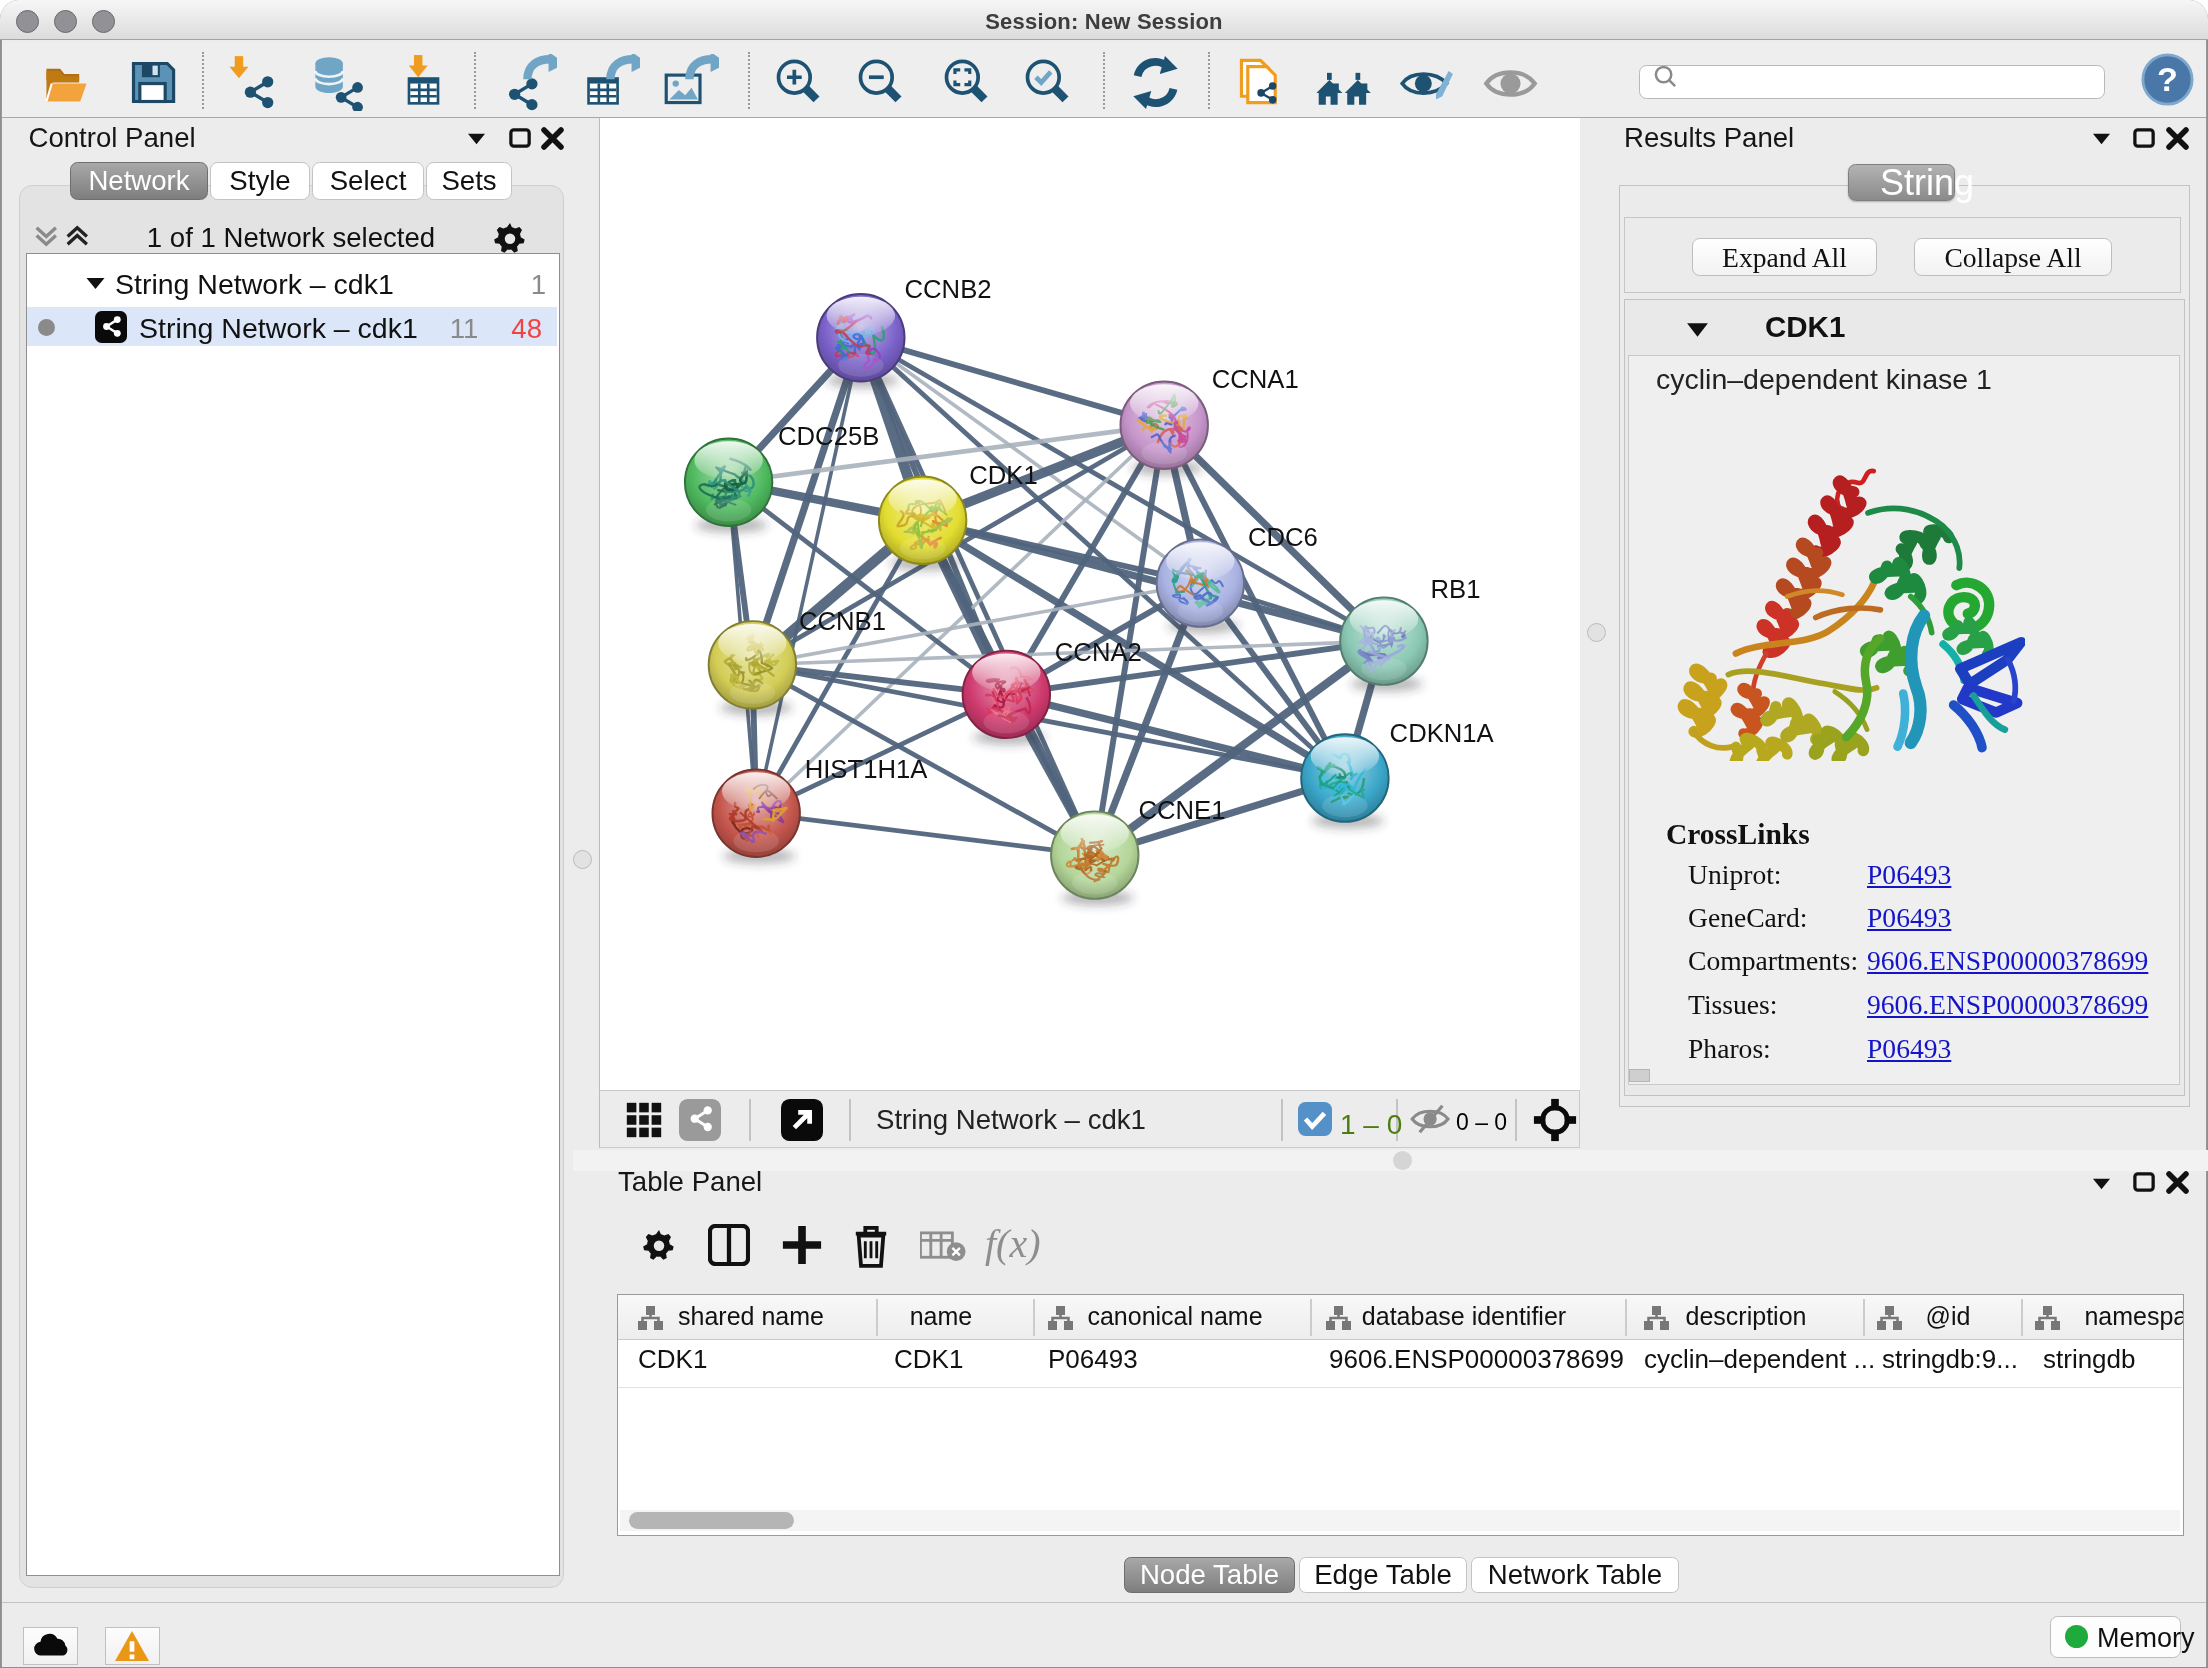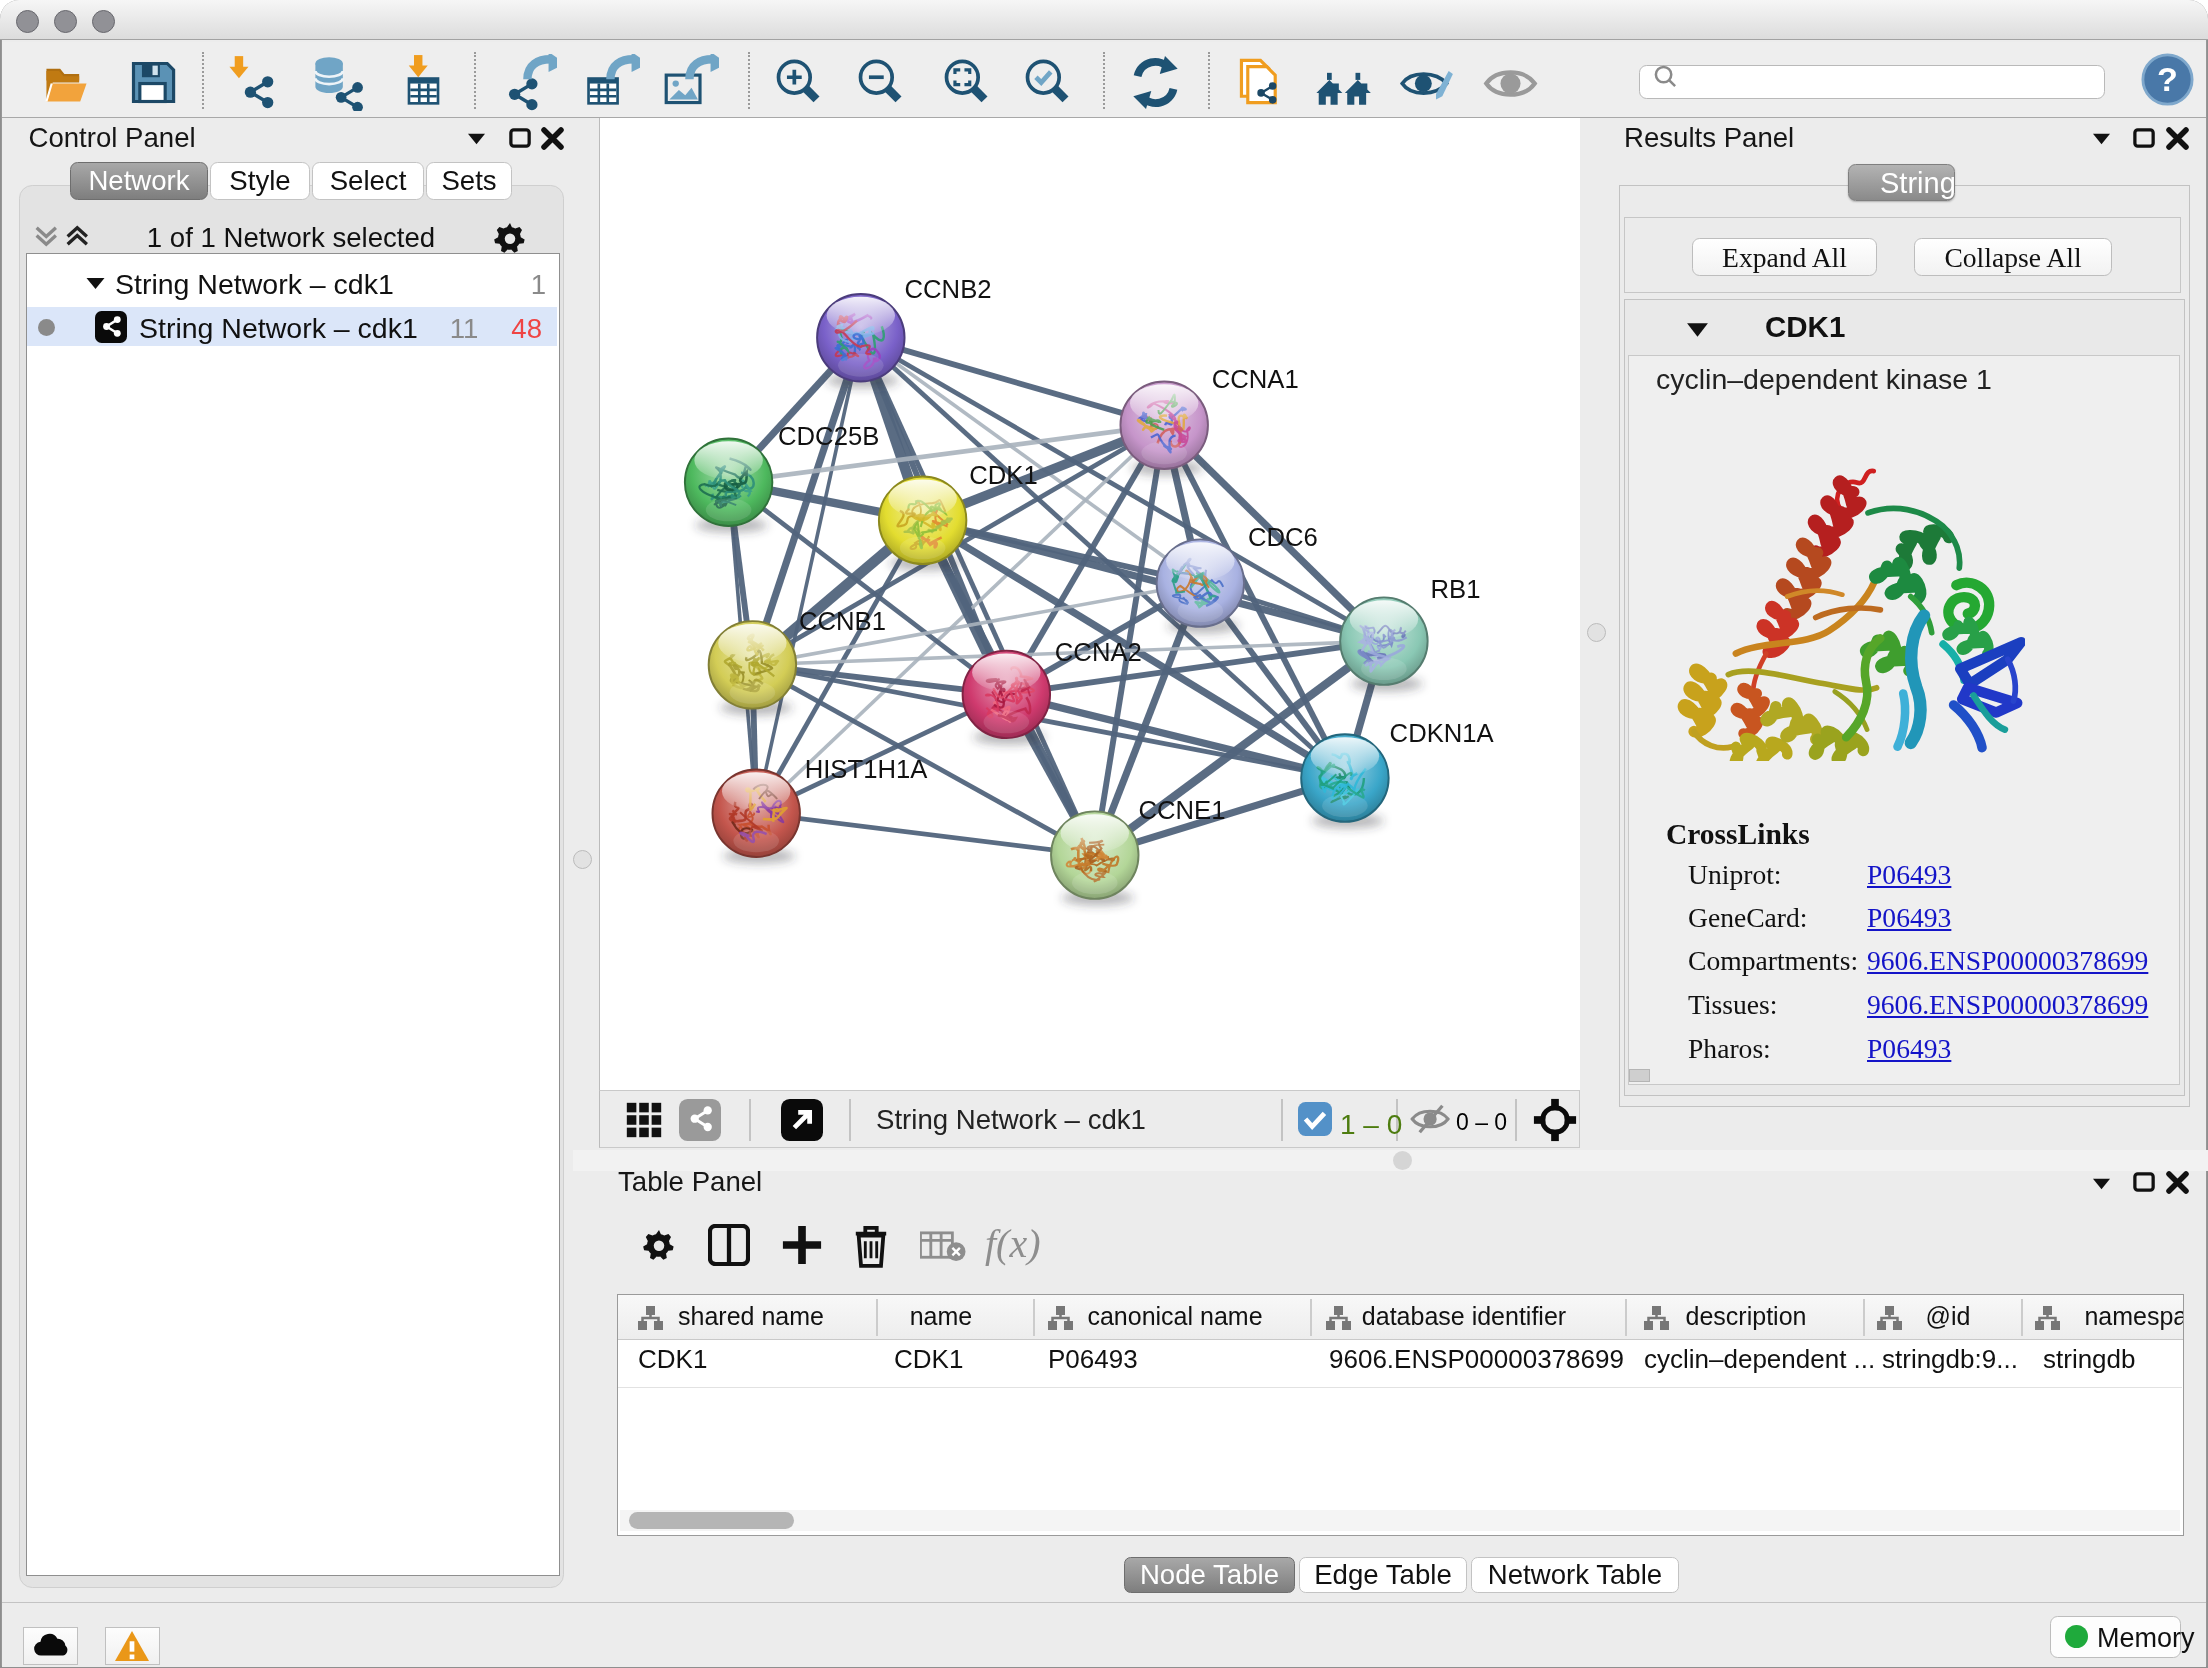--- a/index.html
+++ b/index.html
@@ -21,33 +21,34 @@
 .ntsep { position:absolute; top:7.6px; height:42px; width:1.9px; background:#c3c3c3; }
 #tablebox { position:absolute; left:617px; top:1294px; width:1567px; height:242px; background:#fff; border:1.9px solid #9a9a9a; overflow:hidden; }
 #thead { position:absolute; left:0; top:0; width:100%; height:45px; background:linear-gradient(#f8f8f8,#ededed); border-bottom:1.9px solid #c9c9c9; }
 .th { position:absolute; top:0; height:45px; font-size:25px; color:#111; line-height:43px; text-align:center; }
 .thsep { position:absolute; top:3.8px; width:1.9px; height:37px; background:#ccc; }
 .td { position:absolute; top:49px; font-size:26px; color:#111; }
 .btab { position:absolute; top:1557px; height:36px; border:1px solid #c3c3c3; background:#fff; border-radius:6.7px; font-size:27.6px; line-height:34px; text-align:center; color:#111; }
 #statusbar { position:absolute; left:1.9px; right:1.9px; top:1602px; height:65px; background:#ececec; border-top:1.9px solid #c3c3c3; }
 .sbtn { position:absolute; top:24px; width:55px; height:38px; background:linear-gradient(#fdfdfd,#f0f0f0); border:1.9px solid #c0c0c0; }
 #respbox { position:absolute; left:1619px; top:185px; width:571px; height:922px; background:#ebebeb; border:1.9px solid #c2c2c2; }
-#stringtab { position:absolute; left:1848px; top:164px; width:107px; height:37px; background:linear-gradient(#b3b3b3,#8a8a8a); border:1px solid #7f7f7f; border-radius:7.6px; color:#fff; font-size:29px; text-align:center; line-height:36px; box-shadow:0 1px 1.9px rgba(0,0,0,0.25);padding-left:31px; }
+#stringtab { position:absolute; left:1848px; top:164px; width:107px; height:37px; background:linear-gradient(#b3b3b3,#8a8a8a); border:1px solid #7f7f7f; border-radius:7.6px; color:#fff; font-size:36px; text-align:center; line-height:36px; box-shadow:0 1px 1.9px rgba(0,0,0,0.25);padding-left:31px; }
 .rbtn { position:absolute; top:238px; height:38px; line-height:38px; background:linear-gradient(#ffffff,#f2f2f2); border:1.9px solid #bdbdbd; border-radius:7.6px; font-size:27.6px; text-align:center; color:#111;font-family:Liberation Serif, serif; }
 #sectbox { position:absolute; left:1624px; top:299px; width:561px; height:797px; background:#e9e9e9; border:1.9px solid #c2c2c2; }
 #innerbox { position:absolute; left:1628px; top:355px; width:552px; height:730px; background:#efefef; border:1.9px solid #c8c8c8; }
 .serif { font-family:"Liberation Serif", serif; }
 a.lnk { color:#1414c8; text-decoration:underline; font-family:"Liberation Serif", serif; font-size:27.6px; }
 .crossrow { position:absolute; font-family:"Liberation Serif", serif; font-size:27.6px; color:#111; }
 </style></head><body>
 <div id="win">
     <div id="titlebar">
       <div class="tl" style="left:16px"></div>
       <div class="tl" style="left:54px"></div>
       <div class="tl" style="left:92px"></div>
+      <div id="title">Session: New Session</div>
     </div>
     <div id="toolbar">
       <div class="vsep" style="left:200px"></div>
       <div class="vsep" style="left:472px"></div>
       <div class="vsep" style="left:746px"></div>
       <div class="vsep" style="left:1101px"></div>
       <div class="vsep" style="left:1206px"></div>
       <svg style="position:absolute;left:36px;top:12.4px" width="57" height="57" viewBox="0 0 54 54">
         <path d="M8 14 h13 l4 5 h14 v6 H8z" fill="#b06f10"></path>
         <path d="M8 45 V16 h12 l4 5 h15 v6 l-25 0 z" fill="#c07a12"></path>

